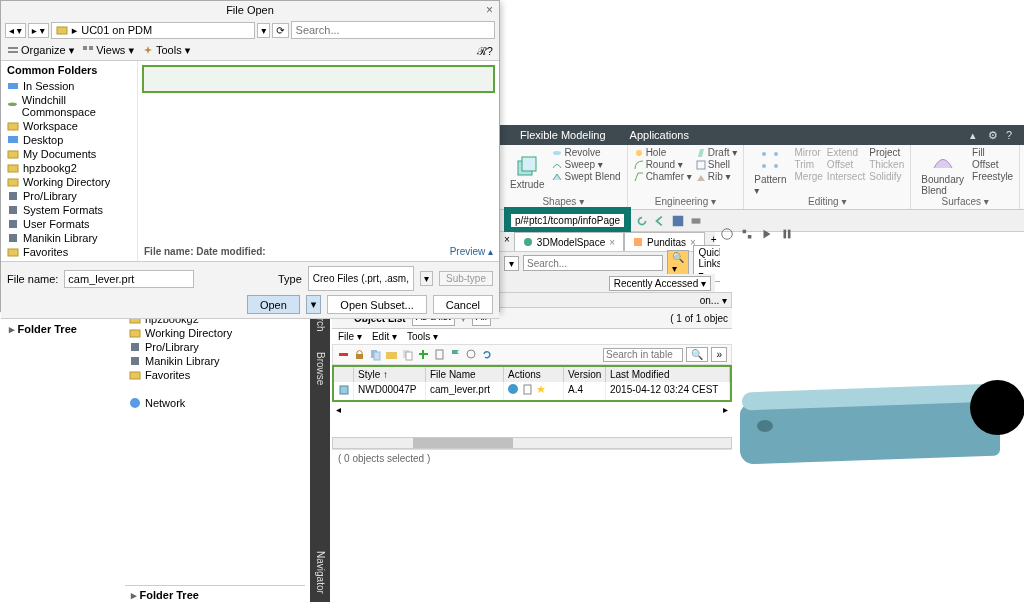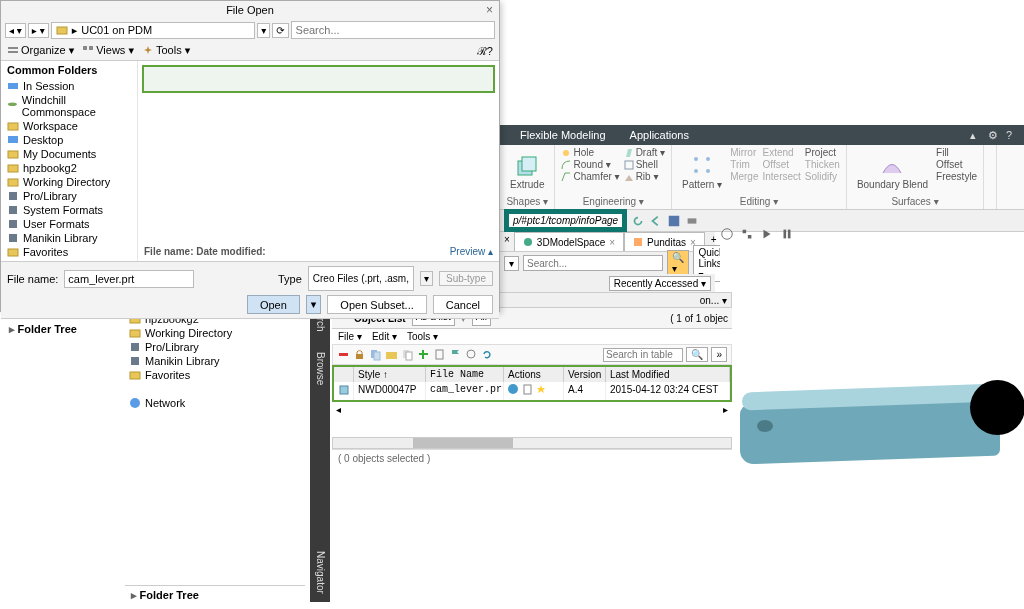--- a/index.html
+++ b/index.html
@@ -15,21 +15,21 @@
 .rgrp-body { display: flex; gap: 4px; flex: 1; }
 .rgrp-big { display: flex; flex-direction: column; align-items: center; justify-content: center; gap: 2px; padding: 0 4px; }
 .rgrp-big svg { width: 24px; height: 24px; }
 .rgrp-col { display: flex; flex-direction: column; gap: 1px; }
 .rgrp-item { display: flex; align-items: center; gap: 2px; font-size: 10px; white-space: nowrap; }
 .rgrp-item svg { width: 10px; height: 10px; }
 .dim { color: #aaa; }
 
 
 .addr-row { position: absolute; top: 210px; left: 500px; right: 0; height: 22px; background: #f0f0f0; border-bottom: 1px solid #ccc; display: flex; align-items: center; font-size: 10px; padding: 0 4px; gap: 4px; }
-.addr-seg { background: #fff; border: 5px solid #0f766e; padding: 1px 4px; font-style: italic; }
+.addr-seg { background: #fff; border: 7px solid #0f766e; padding: 1px 4px; }
 .tbico { width: 14px; height: 14px; }
 
 
 .win-tabs { position: absolute; top: 232px; left: 500px; width: 215px; height: 20px; background: #f0f0f0; display: flex; font-size: 10px; border-bottom: 1px solid #ccc; }
 .win-tab { border: 1px solid #bbb; border-bottom: none; padding: 2px 8px; background: #fff; display: flex; align-items: center; gap: 4px; }
 .win-tab .x { color: #888; }
 
 
 .search-row { position: absolute; top: 252px; left: 500px; width: 215px; height: 22px; background: #f0f0f0; display: flex; align-items: center; padding: 0 4px; gap: 4px; font-size: 10px; }
 .search-row input { flex: 1; height: 16px; border: 1px solid #aaa; font-size: 10px; padding: 0 3px; }
@@ -65,21 +65,21 @@
 .objlist-hdr select, .objlist-hdr .sel { font-size: 10px; height: 16px; border: 1px solid #aaa; background: #fff; padding: 0 3px; }
 .objlist-menu { display: flex; gap: 10px; padding: 2px 6px; font-size: 10px; }
 .objlist-tb { display: flex; align-items: center; gap: 3px; padding: 2px 4px; border: 1px solid #ddd; background: #f9f9f9; }
 .objlist-tb svg { width: 13px; height: 13px; }
 .objlist-tb input { width: 80px; height: 14px; font-size: 10px; border: 1px solid #aaa; }
 .objlist-table { border: 2px solid #5fa33a; }
 .objlist-thead { display: flex; background: #eee; font-size: 10px; }
 .objlist-thead > div { border-right: 1px solid #ccc; padding: 2px 4px; }
 .objlist-row { display: flex; font-size: 10px; background: #fff; }
 .objlist-row > div { border-right: 1px solid #eee; padding: 2px 4px; white-space: nowrap; overflow: hidden; }
-.col-num { width: 72px; } .col-fn { width: 78px; font-family: Liberation Mono, monospace; } .col-act { width: 60px; } .col-ver { width: 42px; } .col-lm { flex: 1; }
+.col-num { width: 72px; } .col-fn { width: 78px; } .col-act { width: 60px; } .col-ver { width: 42px; } .col-lm { flex: 1; }
 .objlist-scroll { height: 12px; background: #eee; margin-top: 20px; border: 1px solid #ccc; position: relative; }
 .objlist-scroll .thumb { position: absolute; left: 80px; width: 100px; top: 0; bottom: 0; background: #c0c0c0; }
 .objlist-status { padding: 3px 6px; font-size: 10px; color: #666; border-top: 1px solid #ddd; }
 
 
 .dlg { position: absolute; top: 0; left: 0; width: 500px; height: 312px; background: #f3f3f3; border: 1px solid #aaa; box-shadow: 2px 2px 6px rgba(0,0,0,.2); }
 .dlg-title { text-align: center; font-size: 11px; padding: 3px 0; position: relative; background: #f3f3f3; }
 .dlg-close { position: absolute; right: 6px; top: 2px; font-size: 12px; color: #666; }
 .dlg-addr { display: flex; align-items: center; padding: 2px 4px; gap: 2px; background: #f3f3f3; }
 .dlg-addr .seg { background: #fff; border: 1px solid #bbb; font-size: 10px; padding: 1px 3px; display: flex; align-items: center; }
@@ -126,20 +126,40 @@
 <div class="ribbon-groups">
   <div class="rgrp">
     <div class="rgrp-body">
       <div class="rgrp-big">
           <svg viewBox="0 0 24 24">
             <rect x="3" y="8" width="14" height="14" fill="#b8ddea" stroke="#3a7"></rect>
             <rect x="7" y="4" width="14" height="14" fill="#d8eef7" stroke="#3a7"></rect>
           </svg>
           <span>Extrude</span>
         </div>
+      <div class="rgrp-col">
+        <div class="rgrp-item">
+            <svg viewBox="0 0 10 10">
+              <ellipse cx="5" cy="5" rx="4" ry="2" fill="#ade"></ellipse>
+            </svg>
+            <span>Revolve</span>
+          </div>
+        <div class="rgrp-item">
+            <svg viewBox="0 0 10 10">
+              <path d="M1 8 Q5 1 9 8" fill="none" stroke="#5a9"></path>
+            </svg>
+            <span>Sweep ▾</span>
+          </div>
+        <div class="rgrp-item">
+            <svg viewBox="0 0 10 10">
+              <path d="M1 8 L5 2 L9 8" fill="#cde" stroke="#5a9"></path>
+            </svg>
+            <span>Swept Blend</span>
+          </div>
+      </div>
     </div>
     <div class="rgrp-title">Shapes ▾</div>
   </div>
   <div class="rgrp">
     <div class="rgrp-body">
       <div class="rgrp-col">
         <div class="rgrp-item">
             <svg viewBox="0 0 10 10">
               <circle cx="5" cy="5" r="3" fill="#fc6"></circle>
             </svg>

